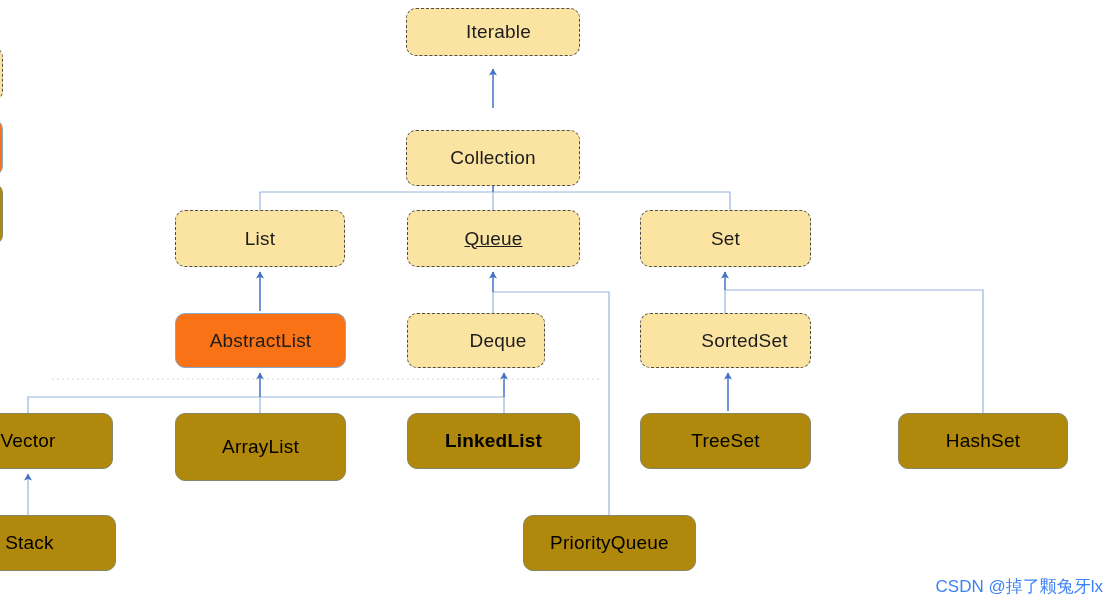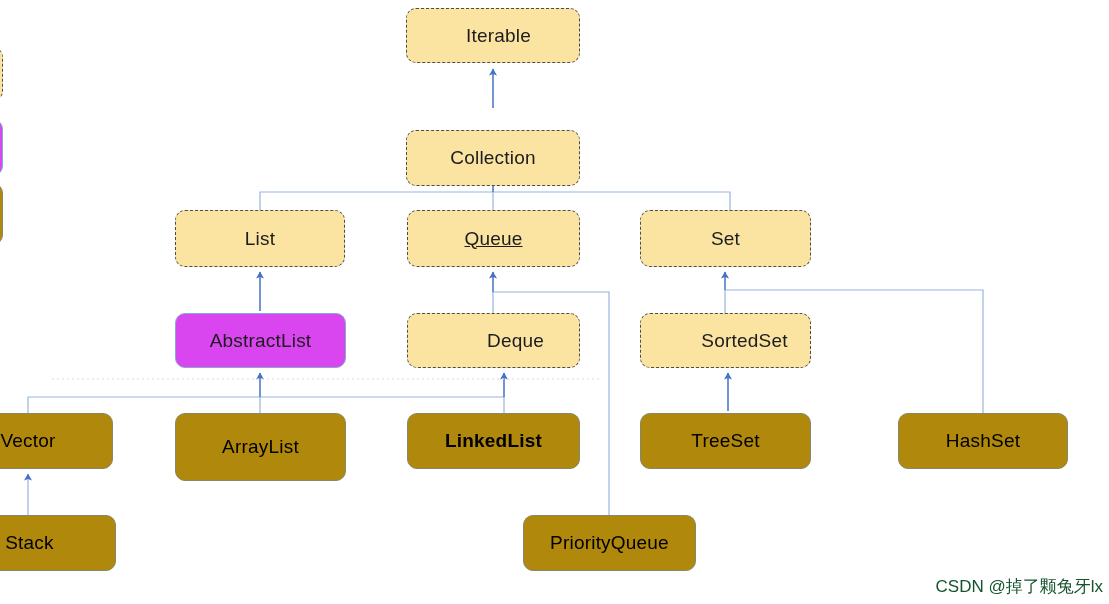--- a/index.html
+++ b/index.html
@@ -8,25 +8,25 @@
     background:#ffffff; overflow:hidden;
     font-family:"Liberation Sans", sans-serif;
   }
   #edges { position:absolute; left:0; top:0; width:1109px; height:604px; }
   .node {
     position:absolute; display:flex; align-items:center; justify-content:center;
     font-size:19px; color:#1c1c1c; border-radius:10px; box-sizing:border-box;
     letter-spacing:0.2px; white-space:nowrap;
   }
   .node.interface { background:#fbe3a2; border:1.6px dashed #4d4d4d; }
-  .node.abstract  { background:#d946ef; border:1px solid #84aacd; }
+  .node.abstract  { background:#f97316; border:1px solid #84aacd; }
   .node.class     { background:#b0880b; border:1px solid #87876a; color:#000000; }
   #watermark {
     position:absolute; right:6px; bottom:6px; font-size:17px;
-    color:#14532d; text-shadow:0 1px 0 #ffffff;
+    color:#3b82f6; text-shadow:0 1px 0 #ffffff;
   }
 </style>
 </head>
 <body>
 
 <div id="canvas">
   <svg id="edges" viewBox="0 0 1109 604" xmlns="http://www.w3.org/2000/svg">
     <defs>
       <marker id="arrowhead" markerWidth="9" markerHeight="9" refX="6.5" refY="4" orient="auto" markerUnits="userSpaceOnUse">
         <path d="M0,8 L7,4 L0,0 L1.5,4 Z" fill="#4472c4"></path>
@@ -47,27 +47,27 @@
         <polyline points="28,413 28,397 504,397 504,413" fill="none" stroke="#97b6dd" stroke-width="1.2"></polyline>
         <polyline points="260,413 260,397" fill="none" stroke="#97b6dd" stroke-width="1.2"></polyline>
         <polyline points="260,397 260,373" fill="none" stroke="#4472c4" stroke-width="1.5" marker-end="url(#arrowhead)"></polyline>
         <polyline points="504,397 504,373" fill="none" stroke="#4472c4" stroke-width="1.5" marker-end="url(#arrowhead)"></polyline>
         <polyline points="728,411 728,373" fill="none" stroke="#4472c4" stroke-width="1.5" marker-end="url(#arrowhead)"></polyline>
         <polyline points="28,515 28,474" fill="none" stroke="#97b6dd" stroke-width="1.2" marker-end="url(#arrowhead)"></polyline>
         <polyline points="52,379 601,379" fill="none" stroke="#dcdcdc" stroke-width="1.2" stroke-dasharray="2,3"></polyline>
       </g>
   </svg>
   <div id="nodes">
-      <div class="node interface" style="left: 406px; top: 8px; width: 174px; height: 55px; padding-left: 11px;">Iterable</div>
+      <div class="node interface" style="left: 406px; top: 8px; width: 174px; height: 48px; padding-left: 11px;">Iterable</div>
       <div class="node interface" style="left: 406px; top: 110px; width: 174px; height: 56px; margin-top: 20px;">Collection</div>
       <div class="node interface" style="left: 175px; top: 210px; width: 170px; height: 57px;">List</div>
       <div class="node interface" style="left: 407px; top: 210px; width: 173px; height: 57px; text-decoration: underline;">Queue</div>
       <div class="node interface" style="left: 640px; top: 210px; width: 171px; height: 57px;">Set</div>
       <div class="node abstract" style="left: 175px; top: 313px; width: 171px; height: 55px;">AbstractList</div>
-      <div class="node interface" style="left: 407px; top: 313px; width: 173px; height: 55px; padding-left: 44px;">Deque</div>
+      <div class="node interface" style="left: 407px; top: 313px; width: 138px; height: 55px; padding-left: 44px;">Deque</div>
       <div class="node interface" style="left: 640px; top: 313px; width: 171px; height: 55px; padding-left: 38px;">SortedSet</div>
       <div class="node class" style="left: -57px; top: 413px; width: 170px; height: 56px;">Vector</div>
       <div class="node class" style="left: 175px; top: 413px; width: 171px; height: 68px;">ArrayList</div>
       <div class="node class" style="left: 407px; top: 413px; width: 173px; height: 56px; font-weight: bold;">LinkedList</div>
       <div class="node class" style="left: 640px; top: 413px; width: 171px; height: 56px;">TreeSet</div>
       <div class="node class" style="left: 898px; top: 413px; width: 170px; height: 56px;">HashSet</div>
       <div class="node class" style="left: -57px; top: 515px; width: 173px; height: 56px;">Stack</div>
       <div class="node class" style="left: 523px; top: 515px; width: 173px; height: 56px;">PriorityQueue</div>
       <div class="node interface" style="left: -170px; top: 47px; width: 173px; height: 54px;"></div>
       <div class="node abstract" style="left: -170px; top: 119px; width: 173px; height: 57px;"></div>

